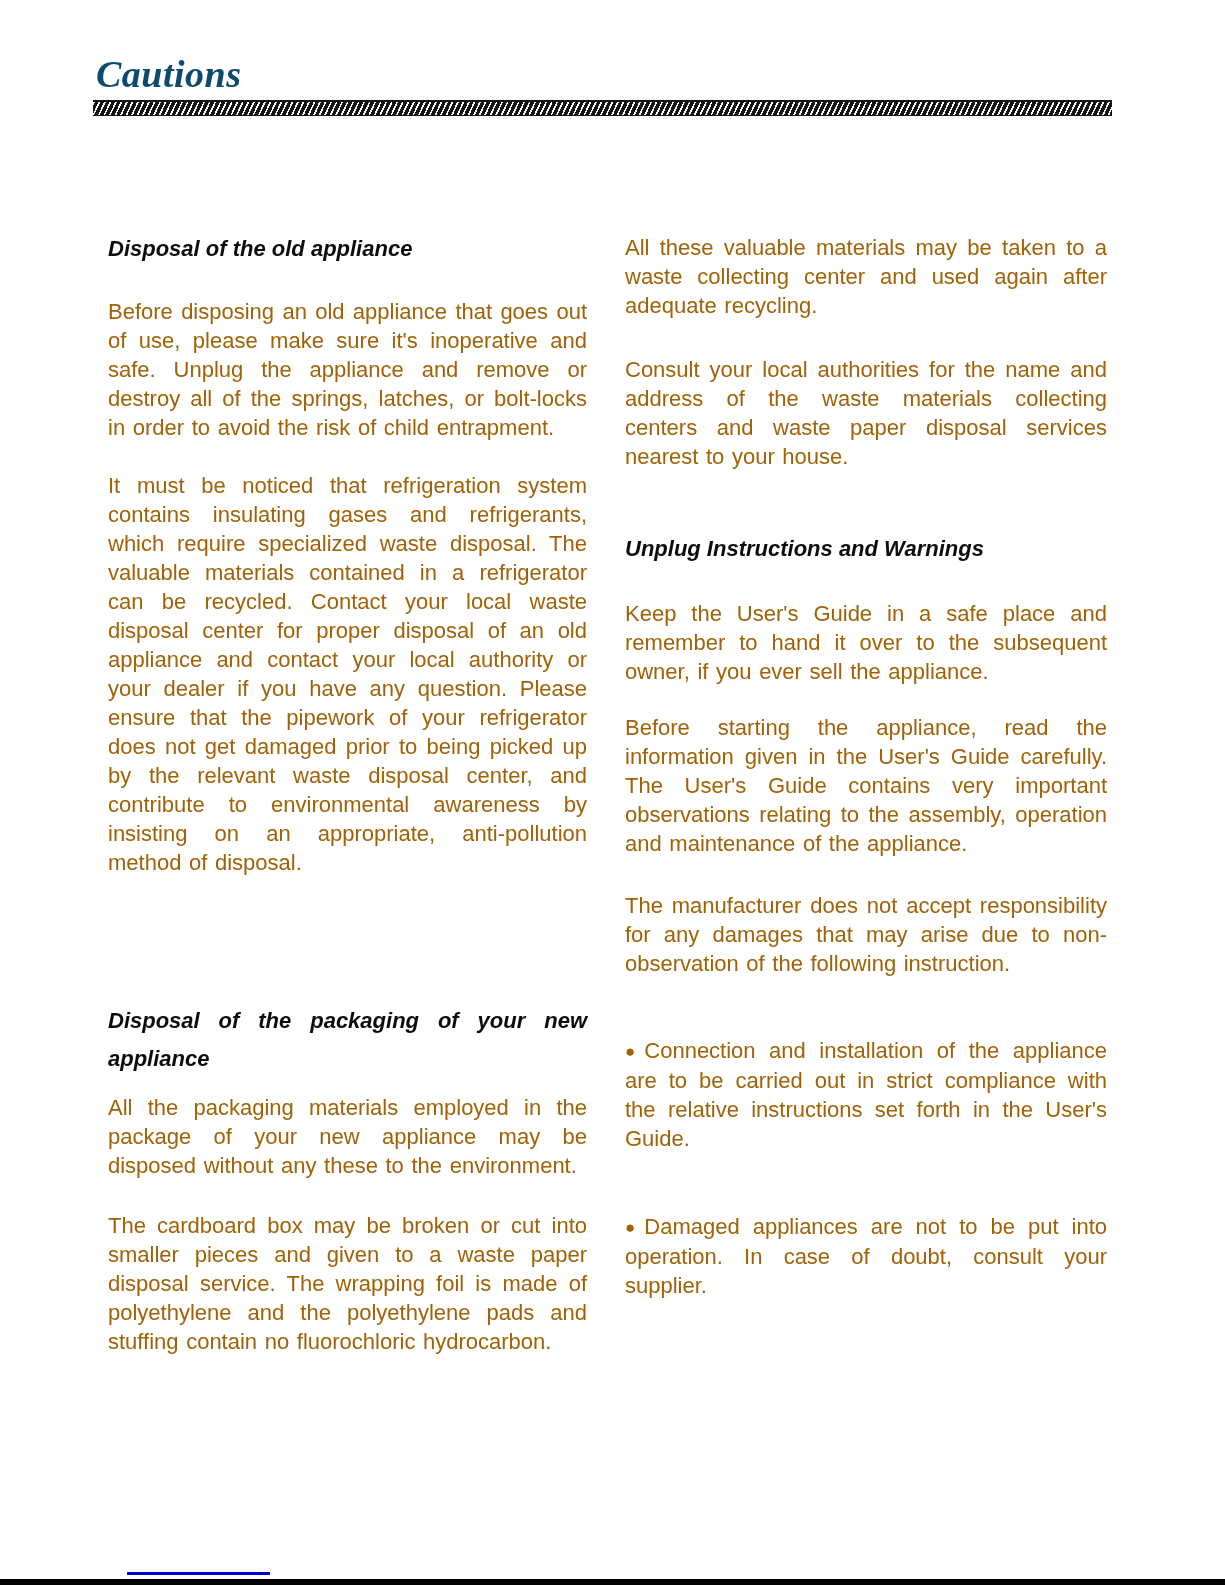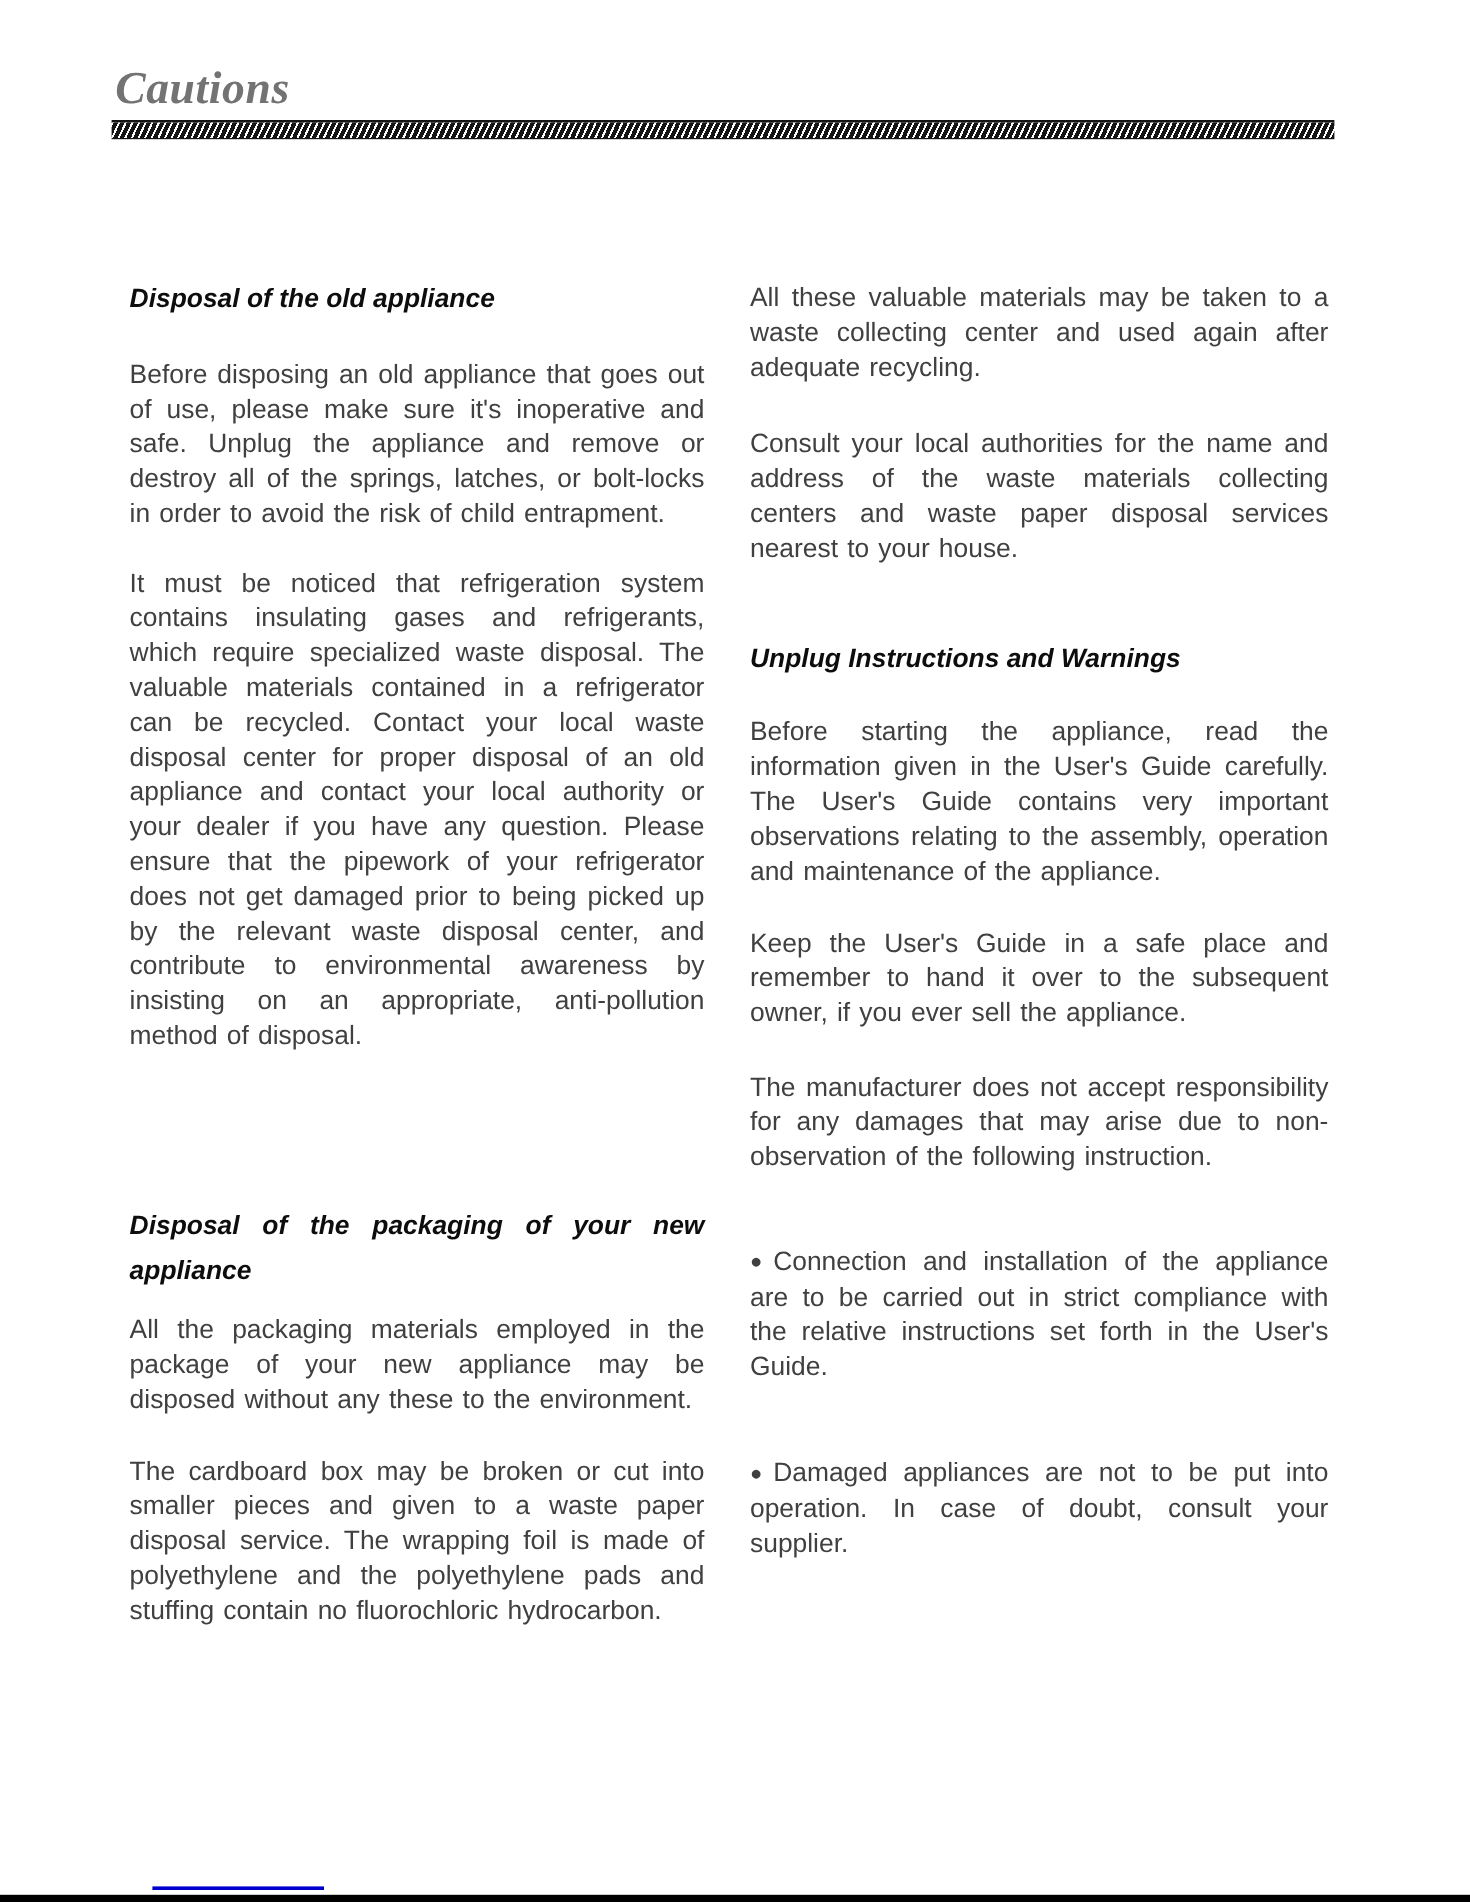--- a/index.html
+++ b/index.html
@@ -20,21 +20,21 @@
   .doc-title {
     position: absolute;
     left: 96px;
     top: 52px;
     margin: 0;
     font-family: "Liberation Serif", serif;
     font-style: italic;
     font-weight: bold;
     font-size: 38px;
     letter-spacing: 0.5px;
-    color: #737373;
+    color: #0c4a6e;
   }
   .header-rule {
     position: absolute;
     left: 93px;
     top: 100px;
     width: 1019px;
     height: 13px;
     background:
       repeating-linear-gradient(
         115deg,
@@ -61,21 +61,21 @@
     text-align: justify;
     color: #0d0d0d;
   }
   .body-text {
     margin: 0;
     font-size: 22px;
     line-height: 29px;
     text-align: justify;
     text-justify: inter-word;
     word-spacing: 1.5px;
-    color: #404040;
+    color: #a16207;
   }
   .bullet-dot {
     display: inline-block;
     font-size: 17px;
     vertical-align: 1px;
     margin-right: 9px;
   }
   
   .mt-29  { margin-top: 29px; }
   .mt-15  { margin-top: 15px; }
@@ -130,23 +130,23 @@
   </div>
 
   <div class="col col-right">
 
     <p class="body-text">All these valuable materials may be taken to a waste collecting center and used again after adequate recycling.</p>
 
     <p class="body-text mt-35">Consult your local authorities for the name and address of the waste materials collecting centers and waste paper disposal services nearest to your house.</p>
 
     <h2 class="sec-heading mt-59">Unplug Instructions and Warnings</h2>
 
+    <p class="body-text mt-31">Keep the User's Guide in a safe place and remember to hand it over to the subsequent owner, if you ever sell the appliance.</p>
+
     <p class="body-text mt-27">Before starting the appliance, read the information given in the User's Guide carefully. The User's Guide contains very important observations relating to the assembly, operation and maintenance of the appliance.</p>
-
-    <p class="body-text mt-31">Keep the User's Guide in a safe place and remember to hand it over to the subsequent owner, if you ever sell the appliance.</p>
 
     <p class="body-text mt-33">The manufacturer does not accept responsibility for any damages that may arise due to non-observation of the following instruction.</p>
 
     <p class="body-text mt-58"><span class="bullet-dot">●</span><span>Connection and installation of the appliance are to be carried out in strict compliance with the relative instructions set forth in the User's Guide.</span></p>
 
     <p class="body-text mt-59"><span class="bullet-dot">●</span><span>Damaged appliances are not to be put into operation. In case of doubt, consult your supplier.</span></p>
   </div>
 
   <div class="footer-blue-line"></div>
 

